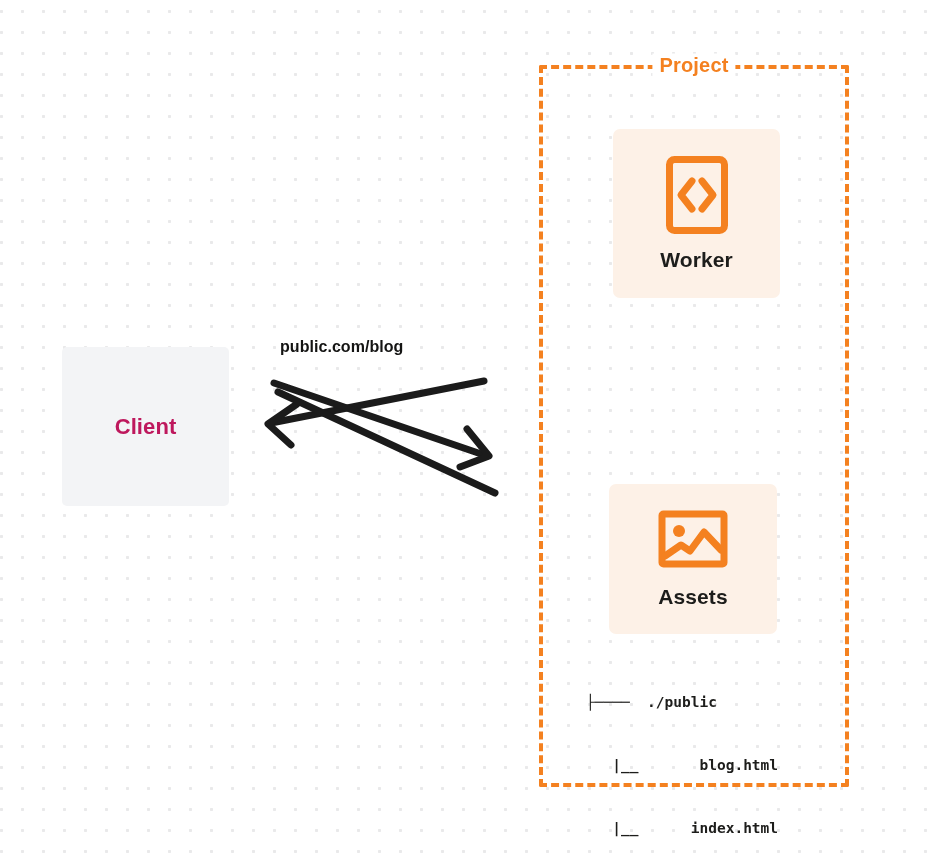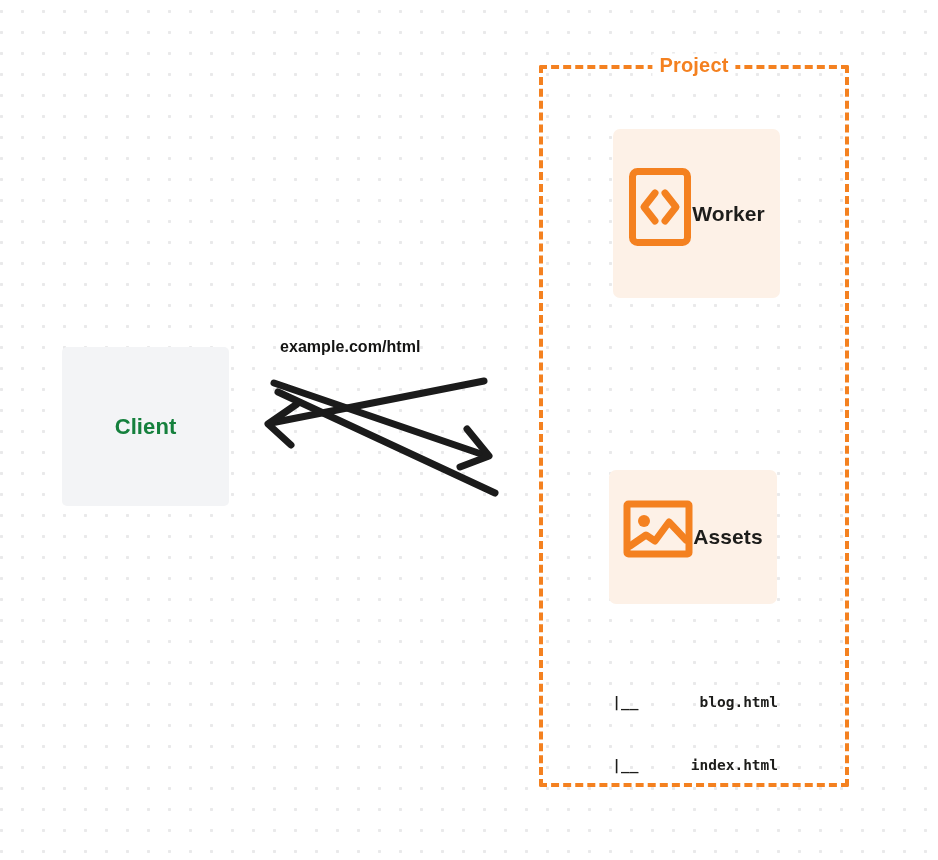--- a/index.html
+++ b/index.html
@@ -36,21 +36,21 @@
     height: 159px;
     background: #f3f4f6;
     border-radius: 5px;
     display: flex;
     align-items: center;
     justify-content: center;
   }
   #client-node .node-label {
     font-size: 22px;
     font-weight: 700;
-    color: #15803d;
+    color: #be185d;
     letter-spacing: .1px;
   }
 
   
   .edge-label {
     position: absolute;
     left: 280px;
     top: 338px;
     font-size: 16px;
     font-weight: 700;
@@ -93,34 +93,35 @@
     white-space: nowrap;
     letter-spacing: .2px;
   }
 
   
   .resource-card {
     position: absolute;
     background: #fdf1e7;
     border-radius: 7px;
     display: flex;
+    flex-direction: column;
     align-items: center;
     justify-content: center;
   }
   #worker-card {
     left: 613px;
     top: 129px;
     width: 167px;
     height: 169px;
   }
   #assets-card {
     left: 609px;
-    top: 470px;
+    top: 484px;
     width: 168px;
-    height: 134px;
+    height: 150px;
   }
   .card-icon {
     display: block;
     line-height: 0;
   }
   #worker-card .card-icon { margin-bottom: 13px; }
   #assets-card .card-icon { margin-bottom: 17px; }
   .card-label {
     font-size: 21px;
     font-weight: 700;
@@ -144,21 +145,21 @@
 </style>
 </head>
 <body>
 
 <div id="diagram-canvas">
 
   <div id="client-node">
     <span class="node-label">Client</span>
   </div>
 
-  <div class="edge-label">example.com/html</div>
+  <div class="edge-label">public.com/blog</div>
 
   <svg id="connector-arrows" viewBox="0 0 938 860" width="938" height="860" xmlns="http://www.w3.org/2000/svg">
 
     <g>
       <path d="M 484 381 L 271 423" stroke="#1b1b1b" stroke-width="7" stroke-linecap="round" fill="none"></path>
       <path d="M 297 404 L 268 424 L 291 445" stroke="#1b1b1b" stroke-width="7" stroke-linecap="round" stroke-linejoin="round" fill="none"></path>
     </g>
 
     <g>
       <path d="M 274 383 L 487 456" stroke="#1b1b1b" stroke-width="7" stroke-linecap="round" fill="none"></path>
@@ -187,18 +188,19 @@
       <svg width="70" height="58" viewBox="0 0 70 58" xmlns="http://www.w3.org/2000/svg">
         <rect x="4" y="4" width="62" height="50" rx="1.5" ry="1.5" fill="none" stroke="#f48120" stroke-width="7"></rect>
         <circle cx="21" cy="21" r="6" fill="#f48120"></circle>
         <path d="M 7 46 L 23 35 L 32 41 L 46 22 L 63 40" fill="none" stroke="#f48120" stroke-width="7" stroke-linecap="round" stroke-linejoin="round"></path>
       </svg>
     </span>
     <span class="card-label">Assets</span>
   </div>
 
   <div id="assets-file-tree">
+    <span class="tree-line">├────  ./public</span>
     <span class="tree-line">   |__       blog.html</span>
     <span class="tree-line">   |__      index.html</span>
     
   </div>
 
 </div>
 
 </body></html>

